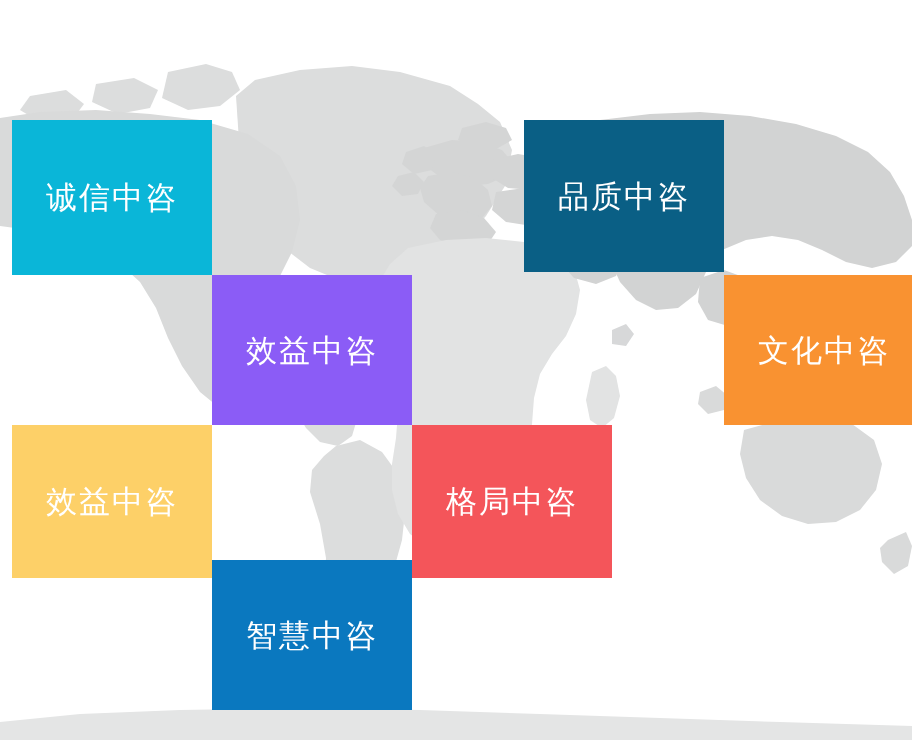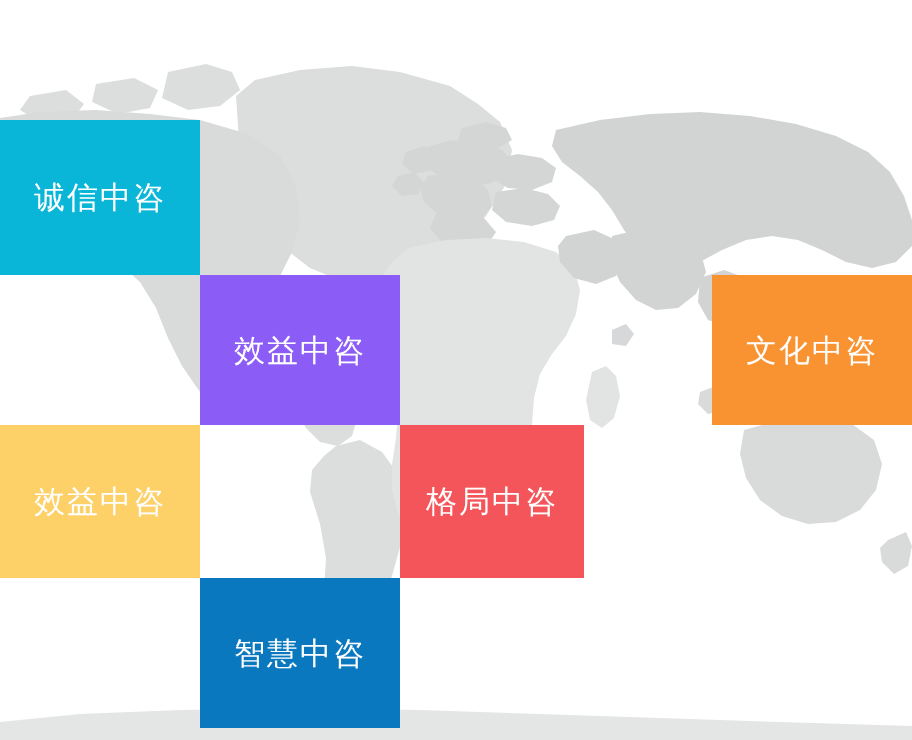--- a/index.html
+++ b/index.html
@@ -29,20 +29,21 @@
     display: block;
     width: 100%;
     height: 100%;
   }
   .tile {
     position: absolute;
     display: flex;
     align-items: center;
     justify-content: center;
     box-sizing: border-box;
+    margin-left: 12px;
   }
   .tile-label {
     color: #ffffff;
     font-size: 31px;
     letter-spacing: 2px;
     font-weight: 400;
     line-height: 1;
     white-space: nowrap;
     text-align: center;
   }
@@ -115,29 +116,32 @@
         <path d="M350 296 L364 292 L372 302 L364 312 L350 310 Z"></path>
         <path d="M866 288 L880 282 L890 292 L882 304 L868 302 Z"></path>
         <path d="M612 330 L626 324 L634 334 L626 346 L612 344 Z"></path>
       </g>
     </svg>
   </div>
 
   <div class="tile" style="left: 0px; top: 120px; width: 200px; height: 155px; background: rgb(10, 182, 216);">
     <span class="tile-label" style="color: rgb(255, 255, 255);">诚信中咨</span>
   </div>
+  <div class="tile" style="left: 512px; top: 120px; width: 200px; height: 152px; background: rgb(10, 95, 133);">
+    <span class="tile-label" style="color: rgb(255, 255, 255);">品质中咨</span>
+  </div>
   <div class="tile" style="left: 200px; top: 275px; width: 200px; height: 150px; background: #8b5cf6;">
     <span class="tile-label" style="color: rgb(255, 255, 255);">效益中咨</span>
   </div>
   <div class="tile" style="left: 712px; top: 275px; width: 200px; height: 150px; background: rgb(249, 146, 49); align-items: center;">
     <span class="tile-label" style="color: rgb(255, 255, 255);">文化中咨</span>
   </div>
   <div class="tile" style="left: 0px; top: 425px; width: 200px; height: 153px; background: rgb(253, 208, 104);">
     <span class="tile-label" style="color: rgb(255, 255, 255);">效益中咨</span>
   </div>
-  <div class="tile" style="left: 400px; top: 425px; width: 184px; height: 153px; background: rgb(244, 85, 90);">
+  <div class="tile" style="left: 400px; top: 425px; width: 200px; height: 153px; background: rgb(244, 85, 90);">
     <span class="tile-label" style="color: rgb(255, 255, 255);">格局中咨</span>
   </div>
-  <div class="tile" style="left: 200px; top: 578px; width: 200px; height: 150px; background: rgb(10, 120, 191);">
+  <div class="tile" style="left: 200px; top: 560px; width: 200px; height: 150px; background: rgb(10, 120, 191);">
     <span class="tile-label" style="color: rgb(255, 255, 255);">智慧中咨</span>
   </div>
 
 </div>
 
 </body></html>

